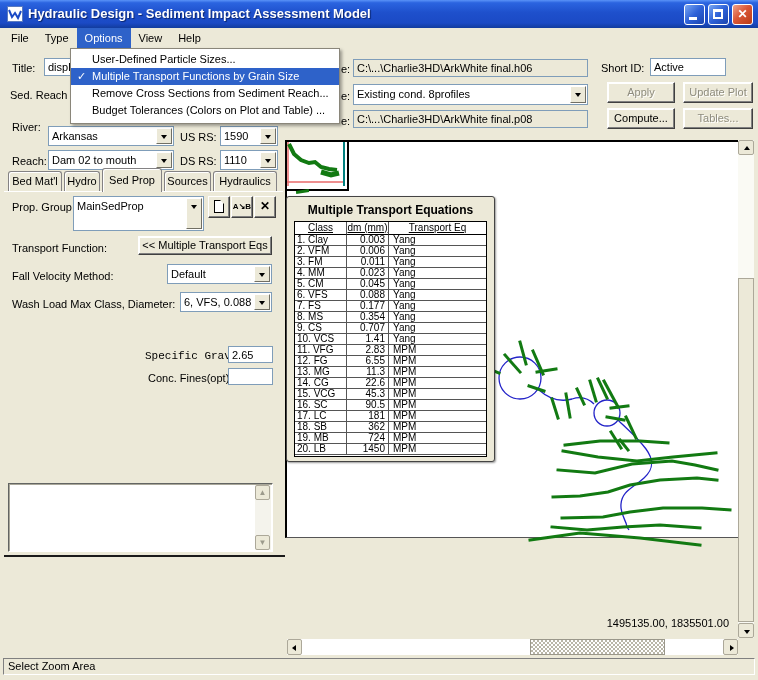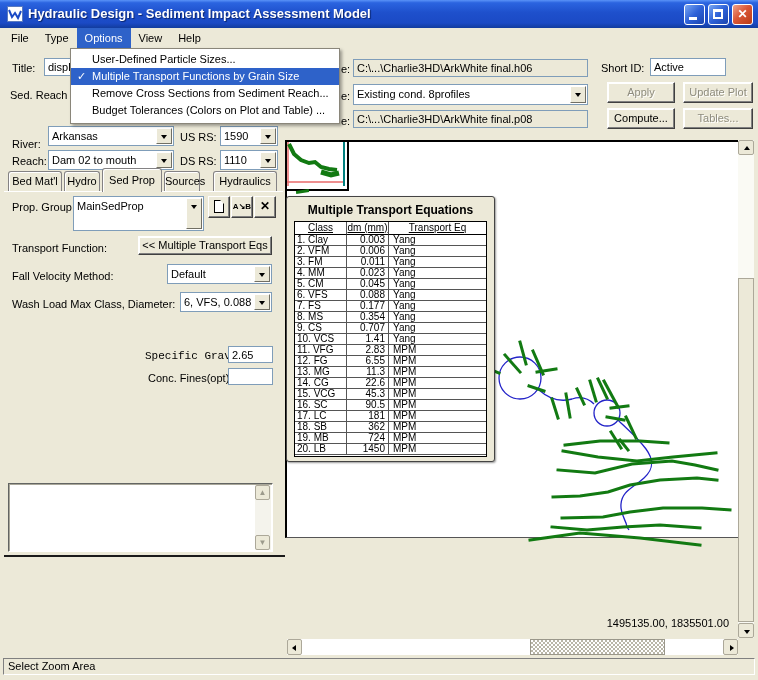--- a/index.html
+++ b/index.html
@@ -149,21 +149,21 @@
   <div class="fieldro" style="left:353px;top:110px;width:235px;height:18px;">C:\...\Charlie3HD\ArkWhite final.p08</div>
 
   <span class="lbl" style="left:601px;top:62px;">Short ID:</span>
   <input class="input" style="left: 650px; top: 58px; width: 76px; height: 18px;" value="Active">
 
   <div class="btn dis" style="left:607px;top:82px;width:68px;height:21px;line-height:19px;">Apply</div>
   <div class="btn dis" style="left:683px;top:82px;width:70px;height:21px;line-height:19px;">Update Plot</div>
   <div class="btn" style="left:607px;top:108px;width:68px;height:21px;line-height:19px;">Compute...</div>
   <div class="btn dis" style="left:683px;top:108px;width:70px;height:21px;line-height:19px;">Tables...</div>
 
-  <span class="lbl" style="left:12px;top:138px;">River:</span>
+  <span class="lbl" style="left:12px;top:121px;">River:</span>
   <div class="combo" style="left:48px;top:126px;width:126px;height:20px;">
     <span class="cval">Arkansas</span>
     <span class="dbtn">
         <span class="arr-dn"></span>
       </span>
   </div>
   <span class="lbl" style="left:180px;top:131px;">US RS:</span>
   <div class="combo" style="left:220px;top:126px;width:58px;height:20px;">
     <span class="cval">1590</span>
     <span class="dbtn">
@@ -182,21 +182,21 @@
   <div class="combo" style="left:220px;top:150px;width:58px;height:20px;">
     <span class="cval">1110</span>
     <span class="dbtn">
         <span class="arr-dn"></span>
       </span>
   </div>
 
   <div class="tab" style="left:8px;width:54px;">Bed Mat'l</div>
   <div class="tab" style="left:64px;width:36px;">Hydro</div>
   <div class="tab activ" style="left:102px;width:60px;">Sed Prop</div>
-  <div class="tab" style="left:164px;width:36px;">Sources</div>
+  <div class="tab" style="left:164px;width:47px;">Sources</div>
   <div class="tab" style="left:213px;width:64px;">Hydraulics</div>
   <div class="tabline"></div>
 
   <span class="lbl" style="left:12px;top:201px;">Prop. Group</span>
   <div class="combo" style="left:73px;top:196px;width:131px;height:35px;">
     <span class="cval">MainSedProp</span>
     <span class="dbtn">
         <span class="arr-dn"></span>
       </span>
   </div>

